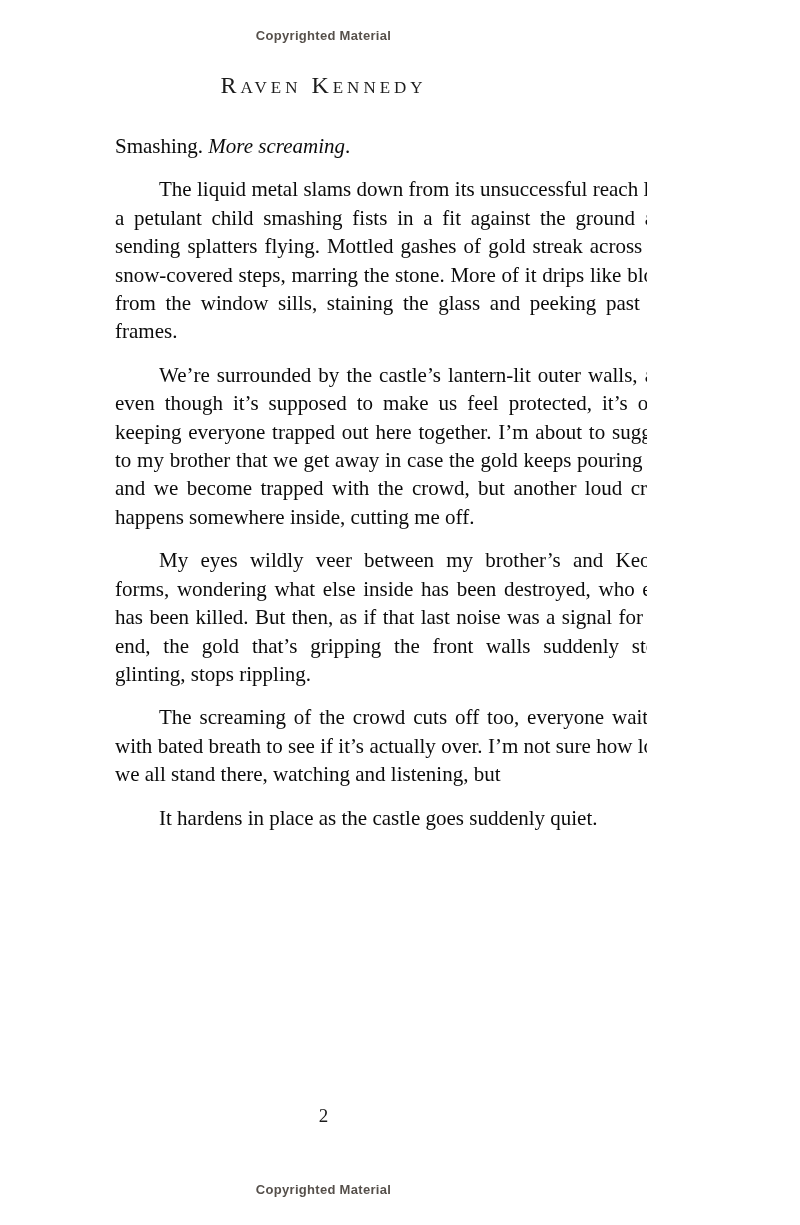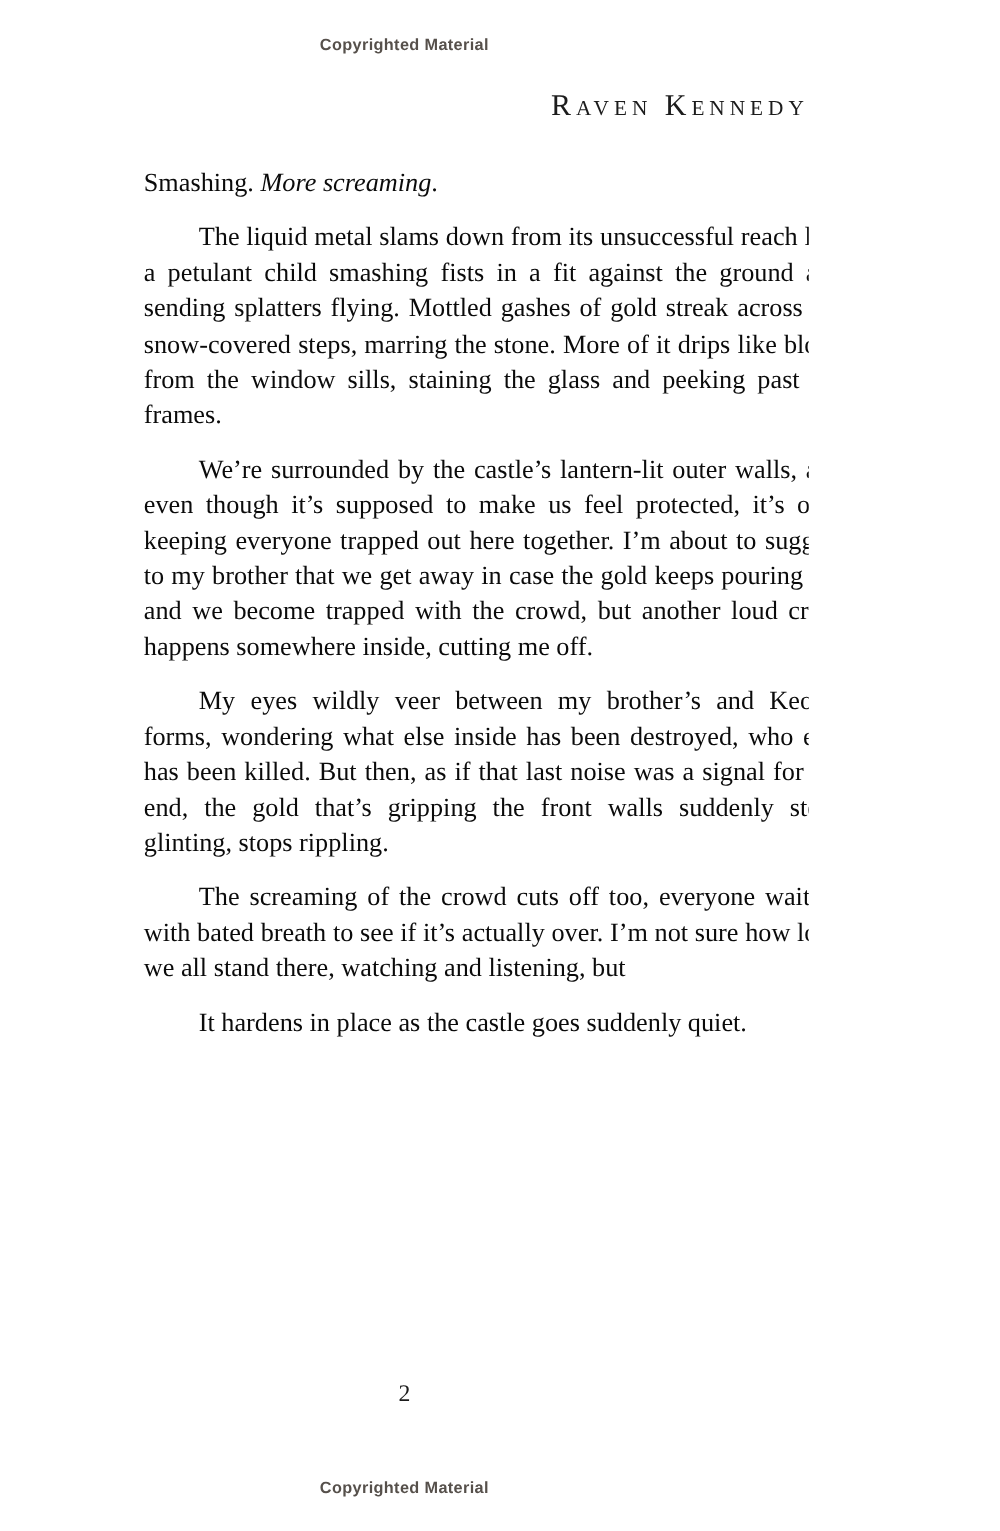--- a/index.html
+++ b/index.html
@@ -27,21 +27,21 @@
     letter-spacing: 0.3px;
     color: #56504b;
   }
   .copyright.top { top: 28px; }
   .copyright.bottom { top: 1182px; }
   .running-header {
     position: absolute;
     top: 72px;
     left: 0;
     width: 100%;
-    text-align: right;
+    text-align: center;
     font-family: "Liberation Serif", serif;
     font-variant: small-caps;
     font-size: 24px;
     letter-spacing: 4px;
     color: #1c1c1c;
   }
   .body-text {
     position: absolute;
     top: 117px;
     left: 100px;

